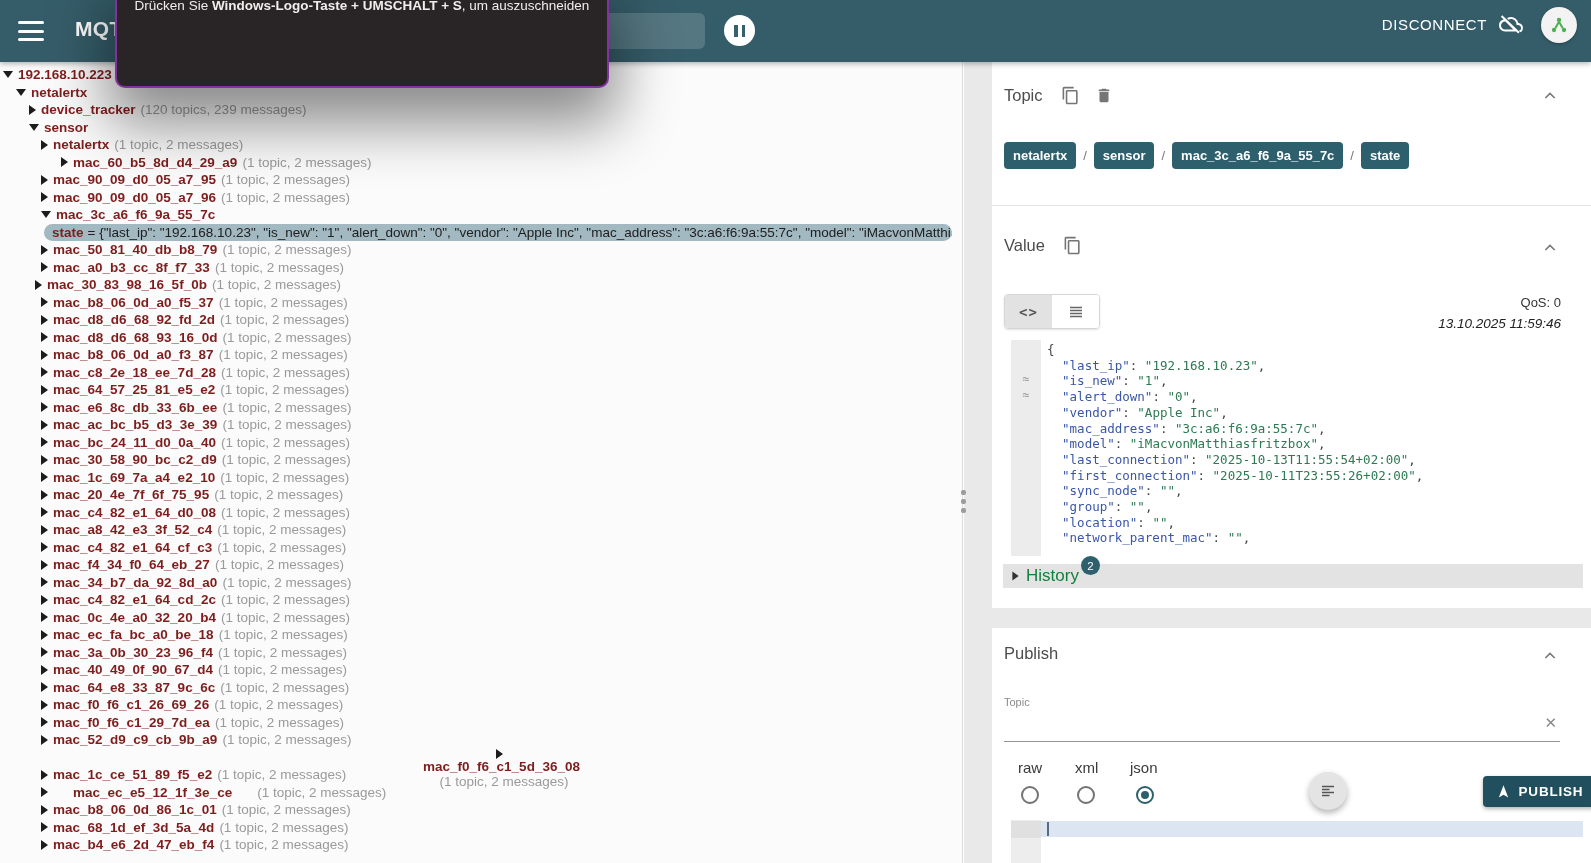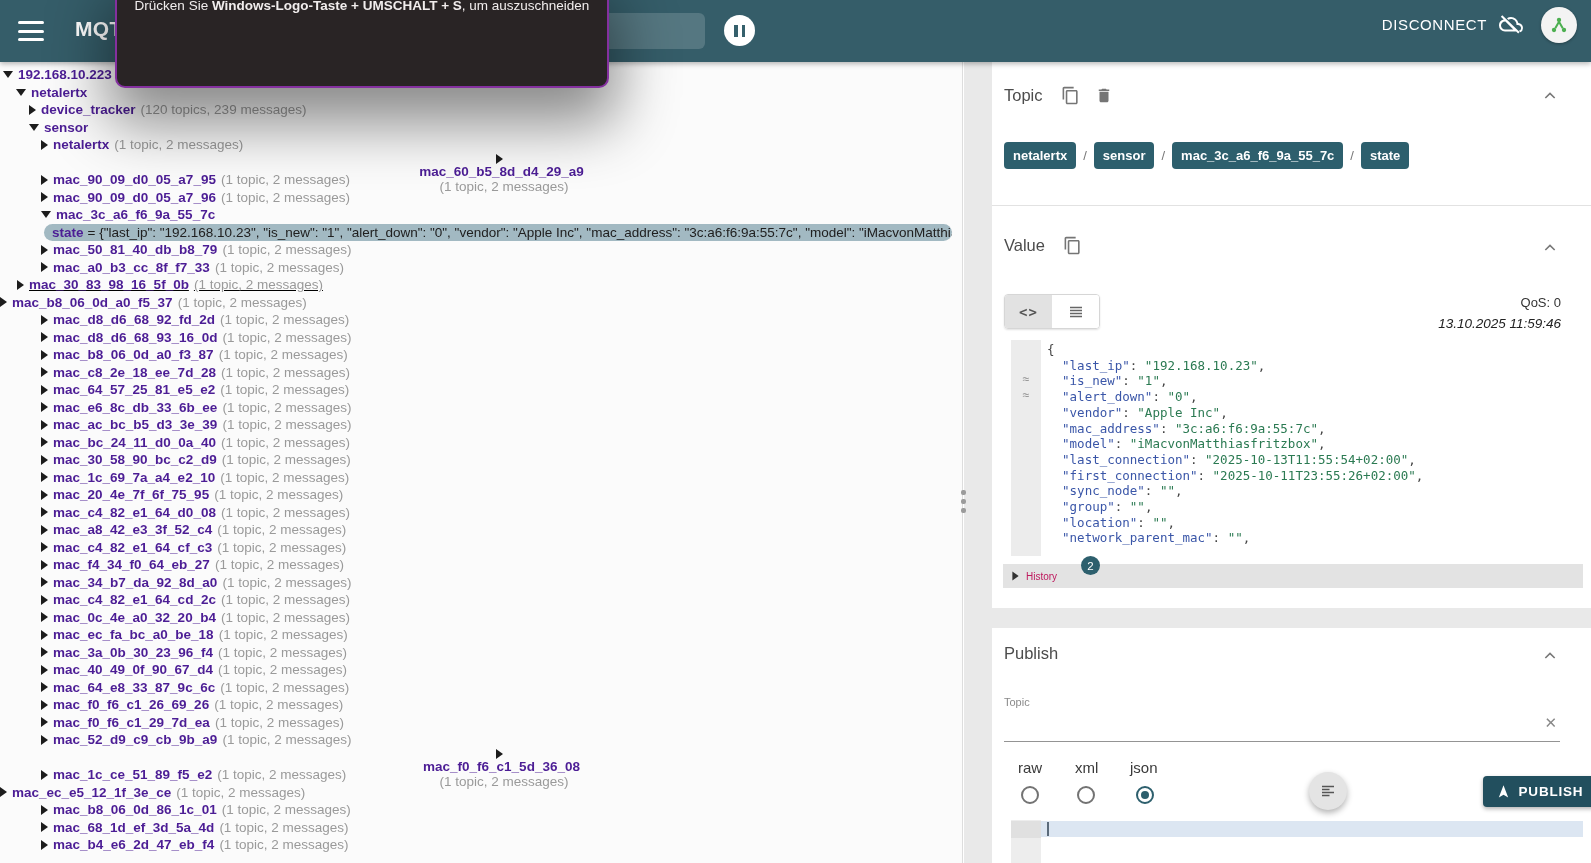--- a/index.html
+++ b/index.html
@@ -35,21 +35,21 @@
 
   
   .left-panel { position:absolute; left:0; top:62px; width:963px; bottom:0;
                 background:#fbfbfb; border-right:1px solid #ddd; overflow:hidden; }
   .tree { padding-top:4px; }
   .trow { display:flex; align-items:center; height:17.5px; white-space:nowrap;
           font-size:13.5px; cursor:pointer; }
   .tri { width:0; height:0; margin-right:5px; flex:0 0 auto; }
   .tri.exp { border-left:5px solid transparent; border-right:5px solid transparent; border-top:7px solid #1c1c1c; }
   .tri.col { border-top:5px solid transparent; border-bottom:5px solid transparent; border-left:7px solid #1c1c1c; }
-  .tname { font-weight:700; color:#4c1d95; }
+  .tname { font-weight:700; color:#7f1d1d; }
   .tcount { color:#9a9a9a; margin-left:5px; }
   .sel-row { height:17.5px; margin:0 10px 0 44px; background:#a2b9c2; border-radius:9px;
              display:flex; align-items:center; padding:0 4px 0 8px; overflow:hidden;
              white-space:nowrap; font-size:13.5px; cursor:pointer; }
   .sel-row .tname { margin-right:4px; }
   .sel-row .sval { color:#202020; }
   .drag-dots { position:absolute; left:957px; top:486px; width:12px; cursor:col-resize; z-index:6; }
   .drag-dots i { display:block; width:5px; height:5px; border-radius:2px; background:#9b9b9b; margin:4px auto; }
 
   
@@ -83,21 +83,21 @@
   .gutter { position:absolute; left:0; top:0; bottom:0; width:30px; background:#ececec; }
   .gmark { position:absolute; left:5px; width:20px; text-align:center; color:#8a8a8a; font-size:12px; }
   .code-lines { position:absolute; left:36px; top:2px; right:0;
                 font-family:"DejaVu Sans Mono",monospace; font-size:12.5px; line-height:15.7px;
                 color:#444; white-space:pre; }
   .jk { color:#3a56a8; } .jv { color:#2b7a52; }
 
   .history-bar { position:absolute; left:11px; right:8px; top:502px; height:24px; background:#e3e3e3;
                  display:flex; align-items:center; padding-left:9px; cursor:pointer; }
   .history-bar .tri.col { border-left-color:#333; margin-right:7px; transform:scale(.9); }
-  .history-label { font-size:10px; color:#be185d; }
+  .history-label { font-size:17px; color:#15803d; }
   .hbadge { position:absolute; left:89px; top:494px; width:19px; height:19px; border-radius:50%;
             background:#2d5f6d; color:#fff; font-size:11.5px; display:flex; align-items:center;
             justify-content:center; z-index:3; }
 
   
   .pub-title { position:absolute; left:12px; top:16px; }
   .fld-label { position:absolute; left:12px; top:68px; font-size:11px; color:#8a8a8a; }
   .fld-value { position:absolute; left:12px; top:86px; right:60px; font-size:15px; color:#222;
                white-space:nowrap; overflow:hidden; }
   .fld-clear { position:absolute; right:34px; top:86px; color:#888; font-size:15px; cursor:pointer; }
@@ -175,21 +175,21 @@
       </div>
       <div class="trow" style="padding-left: 29px;">
         <span class="tri exp"></span>
         <span class="tname">sensor</span>
       </div>
       <div class="trow" style="padding-left: 41px;">
         <span class="tri col"></span>
         <span class="tname">netalertx</span>
         <span class="tcount">(1 topic, 2 messages)</span>
       </div>
-      <div class="trow" style="padding-left: 41px; flex-direction: column;">
+      <div class="trow" style="padding-left: 61px;">
         <span class="tri col"></span>
         <span class="tname">mac_60_b5_8d_d4_29_a9</span>
         <span class="tcount">(1 topic, 2 messages)</span>
       </div>
       <div class="trow" style="padding-left: 41px;">
         <span class="tri col"></span>
         <span class="tname">mac_90_09_d0_05_a7_95</span>
         <span class="tcount">(1 topic, 2 messages)</span>
       </div>
       <div class="trow" style="padding-left: 41px;">
@@ -208,26 +208,26 @@
       <div class="trow" style="padding-left: 41px;">
         <span class="tri col"></span>
         <span class="tname">mac_50_81_40_db_b8_79</span>
         <span class="tcount">(1 topic, 2 messages)</span>
       </div>
       <div class="trow" style="padding-left: 41px;">
         <span class="tri col"></span>
         <span class="tname">mac_a0_b3_cc_8f_f7_33</span>
         <span class="tcount">(1 topic, 2 messages)</span>
       </div>
-      <div class="trow" style="padding-left: 17px; text-decoration: underline;">
+      <div class="trow" style="padding-left: 35px;">
         <span class="tri col"></span>
         <span class="tname">mac_30_83_98_16_5f_0b</span>
         <span class="tcount">(1 topic, 2 messages)</span>
       </div>
-      <div class="trow" style="">
+      <div class="trow" style="padding-left: 41px;">
         <span class="tri col"></span>
         <span class="tname">mac_b8_06_0d_a0_f5_37</span>
         <span class="tcount">(1 topic, 2 messages)</span>
       </div>
       <div class="trow" style="padding-left: 41px;">
         <span class="tri col"></span>
         <span class="tname">mac_d8_d6_68_92_fd_2d</span>
         <span class="tcount">(1 topic, 2 messages)</span>
       </div>
       <div class="trow" style="padding-left: 41px;">
@@ -353,21 +353,21 @@
       <div class="trow" style="padding-left: 41px; flex-direction: column;">
         <span class="tri col"></span>
         <span class="tname">mac_f0_f6_c1_5d_36_08</span>
         <span class="tcount">(1 topic, 2 messages)</span>
       </div>
       <div class="trow" style="padding-left: 41px;">
         <span class="tri col"></span>
         <span class="tname">mac_1c_ce_51_89_f5_e2</span>
         <span class="tcount">(1 topic, 2 messages)</span>
       </div>
-      <div class="trow" style="">
+      <div class="trow" style="padding-left: 41px; gap: 20px;">
         <span class="tri col"></span>
         <span class="tname">mac_ec_e5_12_1f_3e_ce</span>
         <span class="tcount">(1 topic, 2 messages)</span>
       </div>
       <div class="trow" style="padding-left: 41px;">
         <span class="tri col"></span>
         <span class="tname">mac_b8_06_0d_86_1c_01</span>
         <span class="tcount">(1 topic, 2 messages)</span>
       </div>
       <div class="trow" style="padding-left: 41px;">

